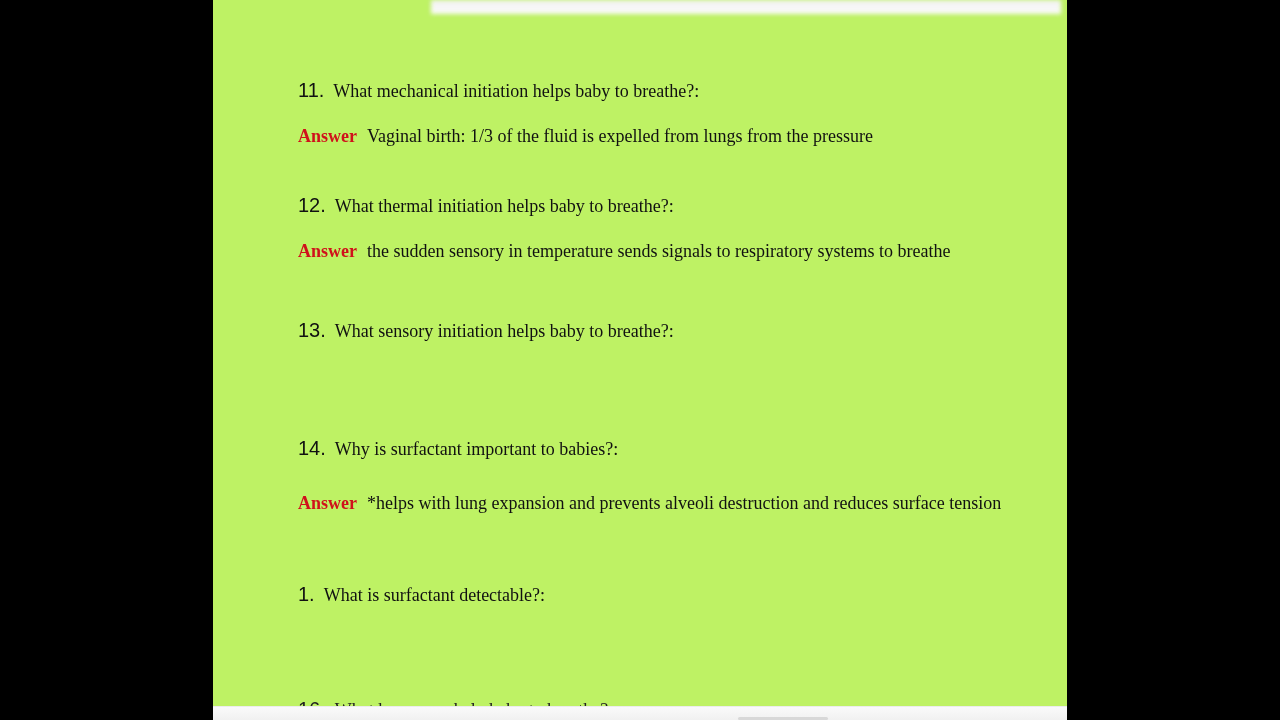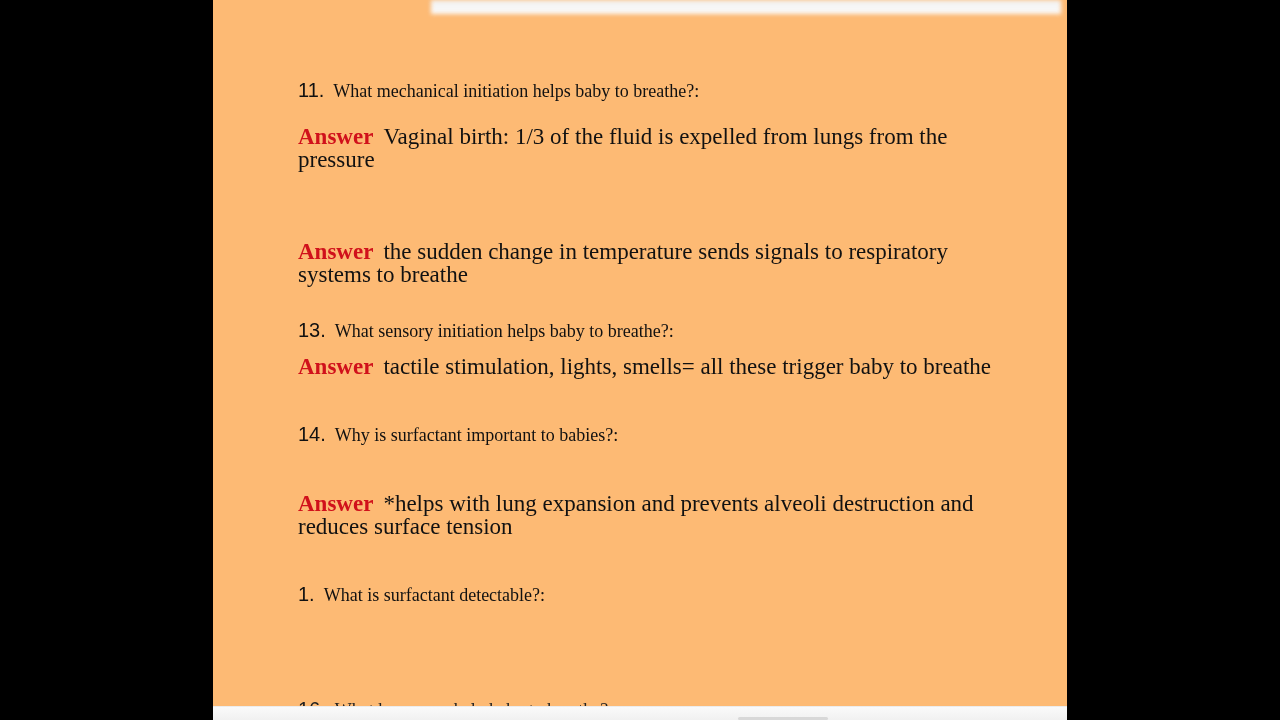--- a/index.html
+++ b/index.html
@@ -1,55 +1,55 @@
 <!DOCTYPE html>
 <html><head>
 <meta charset="utf-8">
 <style>
   html, body { margin:0; padding:0; }
   body { width:1280px; height:720px; background:#000; position:relative; overflow:hidden; }
-  .page { position:absolute; left:213px; top:0; width:854px; height:720px; background:#fdba74; overflow:hidden; }
+  .page { position:absolute; left:213px; top:0; width:854px; height:720px; background:#bef264; overflow:hidden; }
   .top-shadow { position:absolute; left:218px; top:0; width:630px; height:14px;
     background:linear-gradient(#f1f1f1,#fbfbfb); filter:blur(2px); }
   .bottom-bar { position:absolute; left:0; top:706px; width:854px; height:14px;
     background:linear-gradient(#fafafa,#f0f0f0); border-top:1px solid #ececec; }
   .bottom-thumb { position:absolute; left:525px; top:717px; width:90px; height:3px; background:#d8d8d8; border-radius:2px; }
   .q { position:absolute; left:85px; font-family:"Liberation Serif", serif; font-size:18px; color:#111; white-space:nowrap; }
   .q .num { font-family:"Liberation Sans", sans-serif; font-size:20px; margin-right:9px; color:#111; }
-  .a { position:absolute; left:85px; width:715px; font-family:"Liberation Serif", serif; font-size:23px; color:#111; line-height:23px; }
+  .a { position:absolute; left:85px; width:715px; font-family:"Liberation Serif", serif; font-size:18px; color:#111; line-height:23px; }
   .a .lbl { color:#d0111b; font-weight:bold; margin-right:10px; }
   .a .line { display:block; }
   .cut { position:absolute; left:85px; top:697px; font-family:"Liberation Sans", sans-serif; font-size:20px; color:#222; height:9px; overflow:hidden; line-height:24px; }
   .cut .t { font-family:"Liberation Serif", serif; font-size:18px; margin-left:9px; }
 </style>
 </head>
 <body>
 
 <div class="page">
   <div class="top-shadow"></div>
 
   <div class="q" style="top:79px">
     <span class="num">11.</span><span>What mechanical initiation helps baby to breathe?:</span>
   </div>
   <div class="a" style="top:125px">
     <span class="lbl">Answer</span><span>Vaginal birth: 1/3 of the fluid is expelled from lungs from the pressure</span>
   </div>
 
+  <div class="q" style="top:194px">
+    <span class="num">12.</span><span>What thermal initiation helps baby to breathe?:</span>
+  </div>
   <div class="a" style="top:240px">
-    <span class="lbl">Answer</span><span>the sudden change in temperature sends signals to respiratory systems to breathe</span>
+    <span class="lbl">Answer</span><span>the sudden sensory in temperature sends signals to respiratory systems to breathe</span>
   </div>
 
   <div class="q" style="top:319px">
     <span class="num">13.</span><span>What sensory initiation helps baby to breathe?:</span>
   </div>
-  <div class="a" style="top:355px">
-    <span class="lbl">Answer</span><span>tactile stimulation, lights, smells= all these trigger baby to breathe</span>
-  </div>
 
-  <div class="q" style="top:423px">
+  <div class="q" style="top:437px">
     <span class="num">14.</span><span>Why is surfactant important to babies?:</span>
   </div>
   <div class="a" style="top:492px">
     <span class="lbl">Answer</span><span>*helps with lung expansion and prevents alveoli destruction and reduces surface tension</span>
   </div>
 
   <div class="q" style="top:583px">
     <span class="num">1.</span><span>What is surfactant detectable?:</span>
   </div>
 

